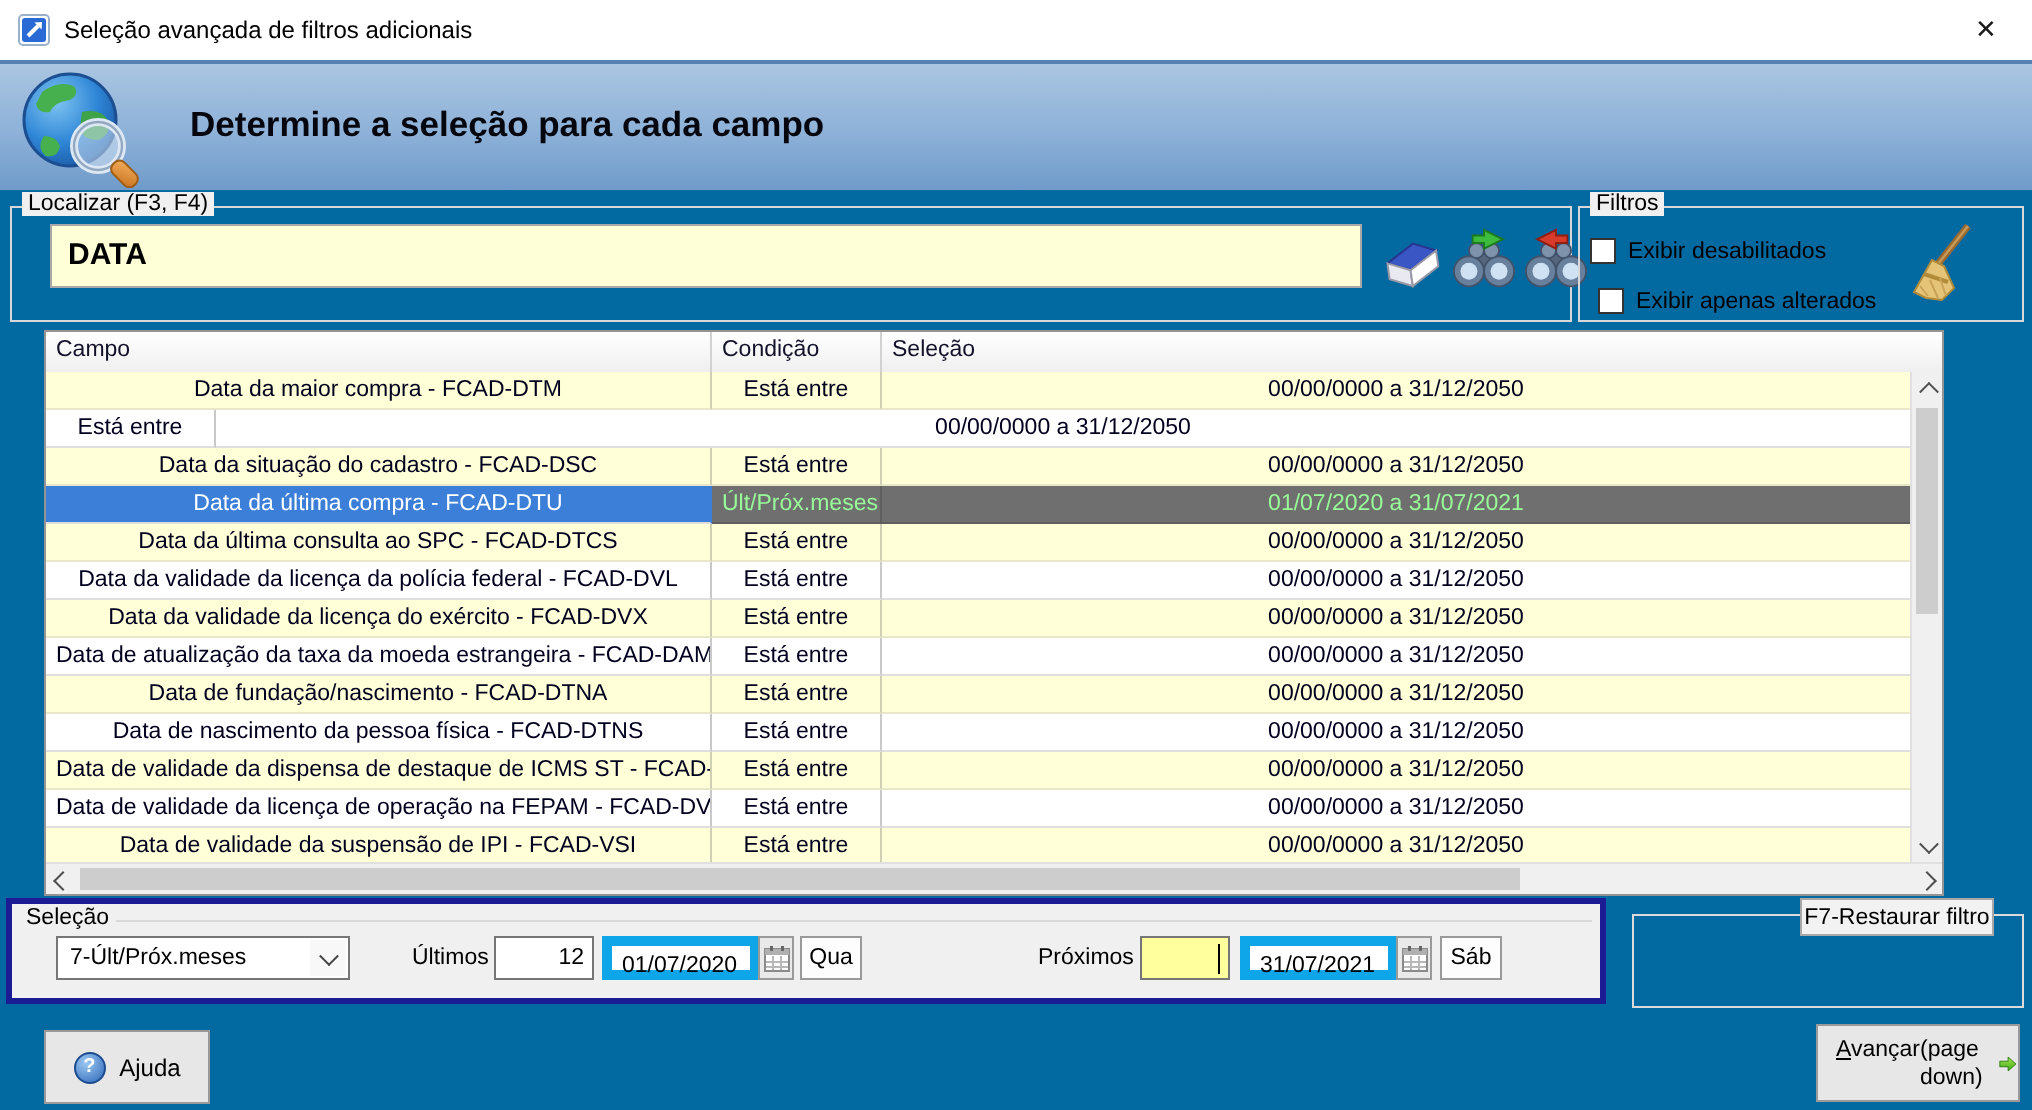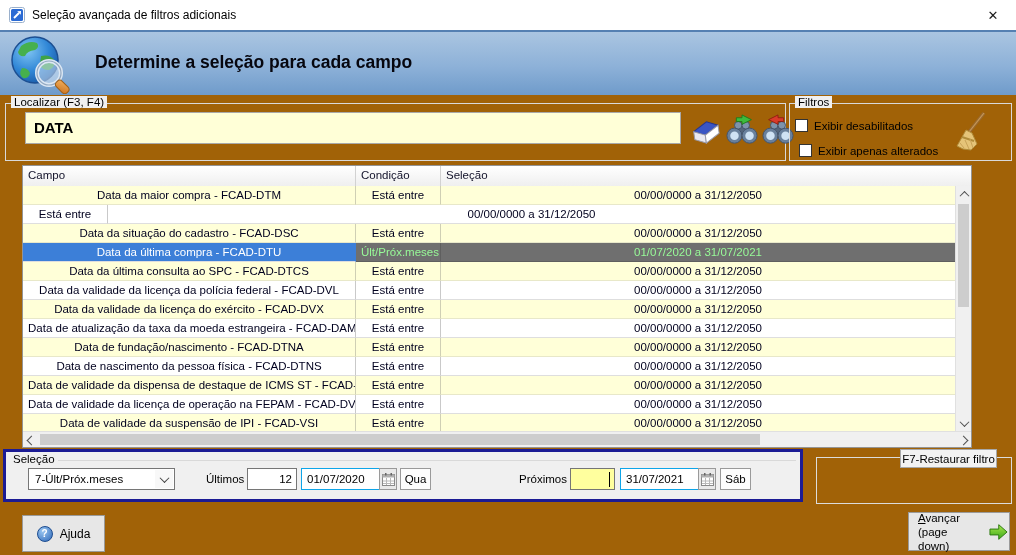--- a/index.html
+++ b/index.html
@@ -1,16 +1,16 @@
 <!DOCTYPE html>
 <html><head>
 <meta charset="utf-8">
 <style>
   html,body{margin:0;padding:0;background:#c8c8c8;}
-  #win{position:relative;width:1016px;height:555px;background:#a16207;outline:1px solid #8a8a8a;
+  #win{position:relative;width:1016px;height:555px;background:#0369a1;outline:1px solid #8a8a8a;
        font-family:"Liberation Sans","DejaVu Sans",sans-serif;font-size:11.5px;color:#000;overflow:hidden;text-decoration:underline;}
 
   
   .titlebar{position:absolute;left:0;top:0;width:1016px;height:30px;background:#ffffff;}
   .titlebar .apptitle{position:absolute;left:32px;top:8px;font-size:12px;color:#000;}
   .appicon{position:absolute;left:9px;top:7px;width:16px;height:16px;}
   .closebtn{position:absolute;right:0;top:0;width:46px;height:30px;display:flex;align-items:center;justify-content:center;
             font-size:13px;color:#1a1a1a;cursor:default;}
 
   
@@ -65,40 +65,40 @@
   
   .bluepanel{position:absolute;left:3px;top:449px;width:800px;height:53px;border:3px solid #1b1b94;box-sizing:border-box;background:#f0f0f0;}
   .bluepanel .gline{position:absolute;left:4px;right:4px;top:8px;border-top:1px solid #d9d9d9;}
   .bluepanel .glabel{position:absolute;left:4px;top:1px;background:#f0f0f0;padding:0 3px;}
   .combo{position:absolute;left:22px;top:16px;width:147px;height:22px;background:#fff;border:1px solid #767676;
          box-sizing:border-box;line-height:20px;padding-left:6px;}
   .combo .chevwrap{position:absolute;right:1px;top:1px;bottom:1px;width:18px;display:flex;align-items:center;justify-content:center;background:#f8f8f8;}
   .lbl{position:absolute;line-height:22px;}
   .numfield{position:absolute;height:22px;background:#fff;border:1px solid #767676;box-sizing:border-box;
             line-height:20px;text-align:right;padding-right:4px;}
-  .datefield{position:absolute;height:22px;background:#fff;border:1px solid #0ea5e9;box-sizing:border-box;line-height:20px;padding-left:5px;}
+  .datefield{position:absolute;height:22px;background:#fff;border:5px solid #0ea5e9;box-sizing:border-box;line-height:20px;padding-left:5px;}
   .calbtn{position:absolute;width:18px;height:22px;background:#e9e9e9;border:1px solid #9a9a9a;box-sizing:border-box;
           display:flex;align-items:center;justify-content:center;}
   .daybtn{position:absolute;width:31px;height:22px;background:#fdfdfd;border:1px solid #9a9a9a;box-sizing:border-box;
           display:flex;align-items:center;justify-content:center;}
   .yellowfield{position:absolute;height:22px;background:#ffff9e;border:1px solid #767676;box-sizing:border-box;}
   .caret{position:absolute;right:4px;top:3px;width:1px;height:15px;background:#000;}
 
   
   .rightbox{position:absolute;left:816px;top:457px;width:196px;height:47px;border:1px solid #dcdcdc;box-sizing:border-box;}
   .f7btn{position:absolute;left:900px;top:449px;width:97px;height:19px;background:#f2f2f2;border:1px solid #a8a8a8;
          box-sizing:border-box;display:flex;align-items:center;justify-content:center;}
 
   
   .btn{position:absolute;background:#e7e7e7;border:1px solid #9a9a9a;box-sizing:border-box;display:flex;align-items:center;}
   .ajudabtn{left:22px;top:515px;width:83px;height:37px;justify-content:center;gap:7px;}
   .helpicon{width:16px;height:16px;border-radius:50%;background:radial-gradient(circle at 35% 30%,#9cc8f2,#2e68b8);
             border:1px solid #1c4c90;color:#fff;font-weight:bold;font-size:10px;display:flex;align-items:center;justify-content:center;box-sizing:border-box;}
   .avancarbtn{left:908px;top:512px;width:102px;height:39px;padding-left:9px;gap:8px;}
-  .avancarbtn .lines{display:flex;flex-direction:column;line-height:14px;}
+  .avancarbtn .lines{display:flex;flex-direction:row;line-height:14px;}
   .avancarbtn .l1{display:block;}
   .avancarbtn .l1::first-letter{text-decoration:underline;}
 </style>
 </head>
 <body>
 
 <div id="win">
 
   <div class="titlebar">
     <svg class="appicon" viewBox="0 0 16 16">

